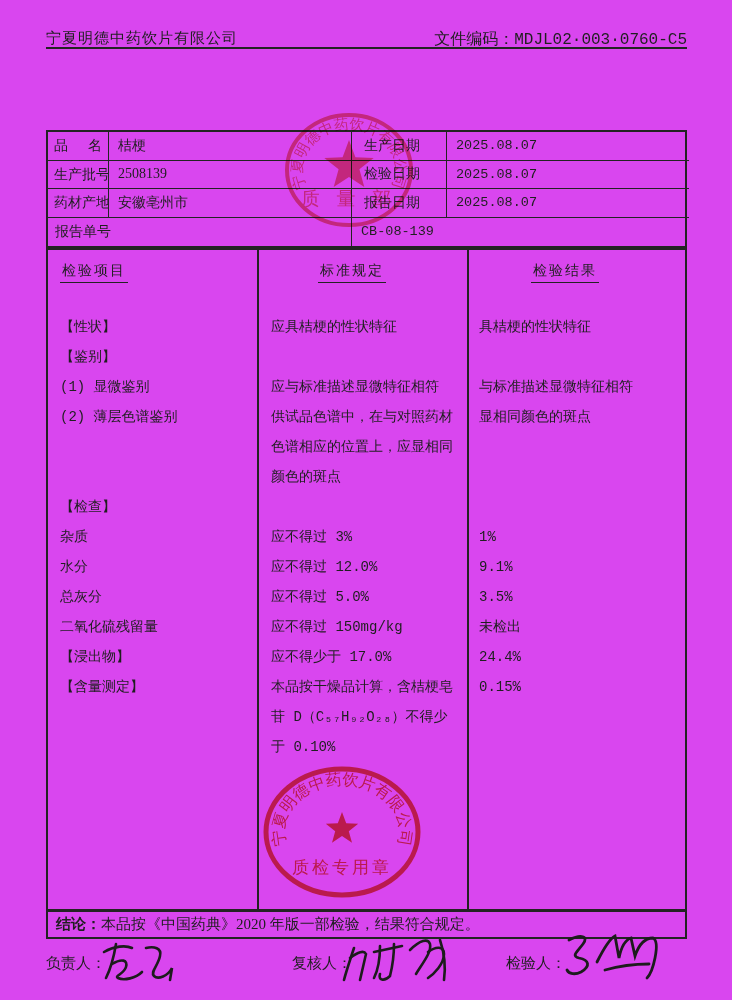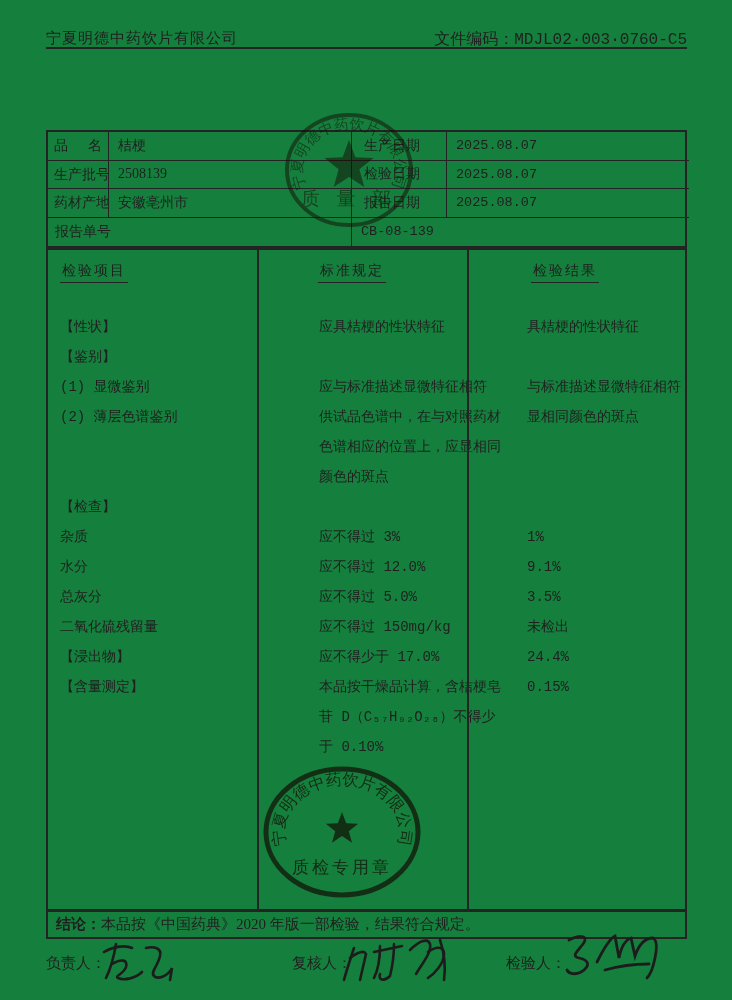--- a/index.html
+++ b/index.html
@@ -1,19 +1,19 @@
 <!DOCTYPE html>
 <html><head>
 <meta charset="utf-8">
 <style>
   * { margin:0; padding:0; box-sizing:border-box; }
   html,body { background:#ffffff; }
   .page {
     position:relative; width:732px; height:1000px; margin:0 auto;
-    background:#15803d; overflow:hidden;
+    background:#d946ef; overflow:hidden;
     font-family:"Liberation Serif","DejaVu Serif",serif;
     color:#1f1f1f;
   }
   
   .hdr-company { position:absolute; left:46px; top:29px; font-size:15px; letter-spacing:1px; }
   .hdr-code { position:absolute; right:45px; top:29px; font-size:16px; font-family:"Liberation Mono","DejaVu Sans Mono",monospace; }
   .hdr-code .cn { font-family:"Liberation Serif","DejaVu Serif",serif; }
   .hdr-rule { position:absolute; left:46px; top:47px; width:641px; height:2px; background:#232323; }
   
   .title { position:absolute; left:0; top:80px; width:732px; text-align:center;
@@ -41,21 +41,21 @@
   }
   .vline { position:absolute; top:0; bottom:0; width:1.5px; background:#232323; }
   .vline.v1 { left:209px; } .vline.v2 { left:419px; }
   .mt-head { display:flex; height:62px; padding-top:12px; }
   .mt-head .h1 { width:211px; padding-left:12px; }
   .mt-head .h2 { width:186px; text-align:center; }
   .mt-head .h3 { flex:1; text-align:center; }
   .mt-head span { display:inline-block; border-bottom:1px solid #232323; padding:0 2px 2px 2px; letter-spacing:2px; }
   .mt-row { display:flex; line-height:30px;font-family:Liberation Mono, monospace; }
   .mt-row .c1 { width:211px; padding-left:12px; }
-  .mt-row .c2 { width:210px; padding:0 10px 0 12px;margin-left:48px; }
+  .mt-row .c2 { width:210px; padding:0 10px 0 12px; }
   .mt-row .c3 { flex:1; padding-left:10px; }
   
   .conclusion {
     position:absolute; left:46px; top:911px; width:641px; height:28px;
     border:2px solid #232323; border-top:1.5px solid #232323;
     display:flex; align-items:center; padding-left:8px; font-size:15px;
   }
   .conclusion .lbl { font-weight:bold; }
   
   .sign-row { position:absolute; left:46px; top:950px; width:641px; font-size:15px; }

